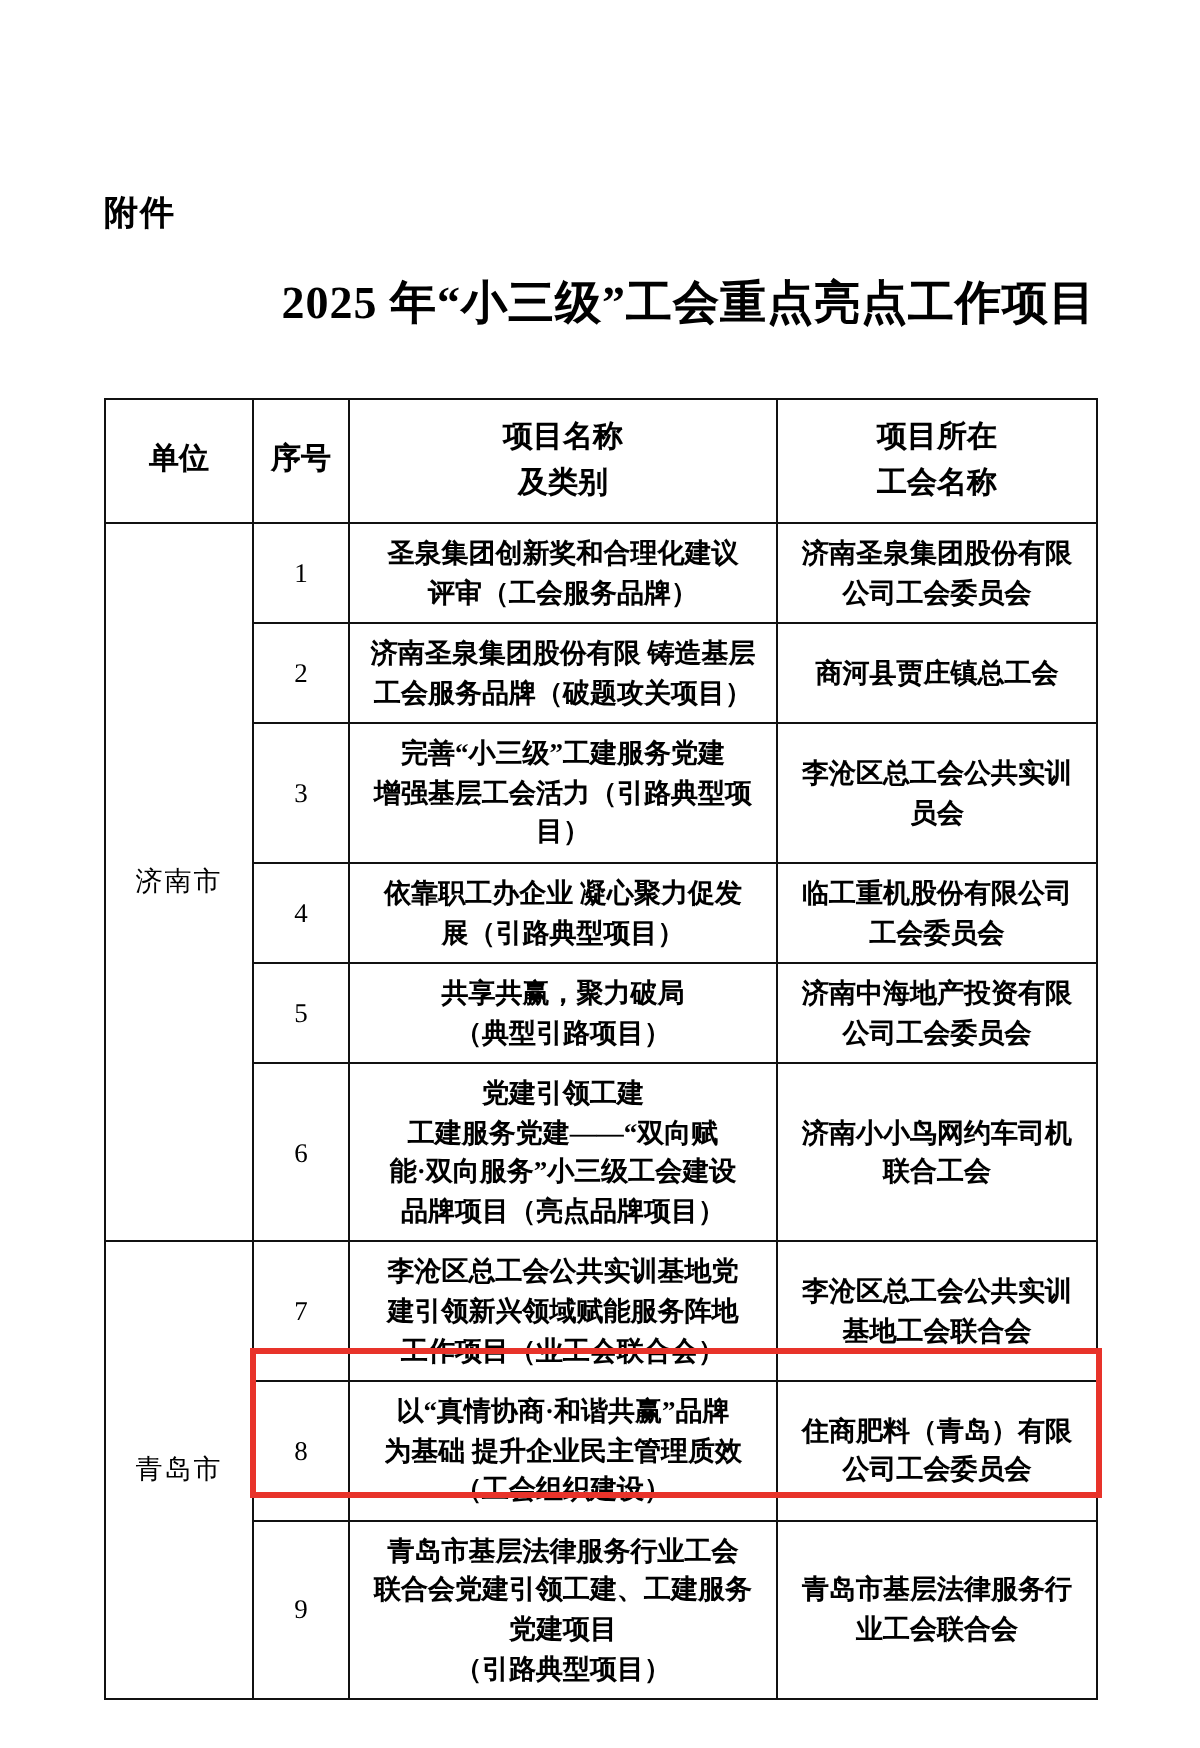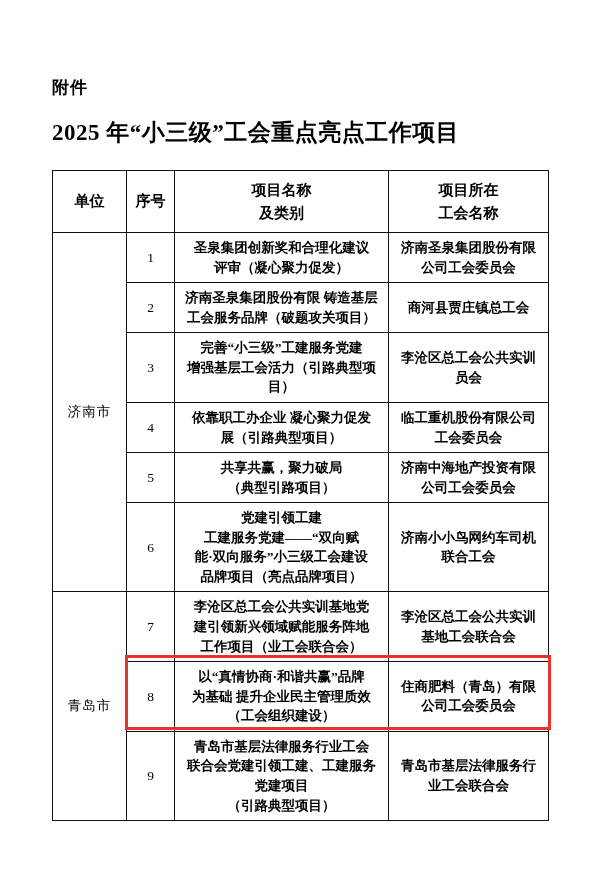--- a/index.html
+++ b/index.html
@@ -16,36 +16,36 @@
     overflow: hidden;
   }
   .page {
     position: relative;
     width: 600px;
     height: 874px;
     box-sizing: border-box;
     padding: 0 52px;
   }
   .attachment-label {
-    margin-top: 76px;
+    margin-top: 95px;
     font-size: 17px;
     font-weight: bold;
     letter-spacing: 1px;
     font-family: "Liberation Serif", "DejaVu Serif", serif;
   }
   .doc-title {
     margin-top: 18px;
-    text-align: left;
+    text-align: right;
     font-size: 23px;
     font-weight: bold;
     letter-spacing: 0.5px;
     white-space: nowrap;
   }
   table.main-table {
-    margin-top: 22px;
+    margin-top: 32px;
     width: 496px;
     border-collapse: collapse;
     table-layout: fixed;
   }
   table.main-table td, table.main-table th {
     border: 1px solid #111111;
     text-align: center;
     vertical-align: middle;
     font-size: 13.5px;
     line-height: 1.45;
@@ -117,21 +117,21 @@
           <span class="cell-line">工会名称</span>
         </td>
       </tr>
     </thead>
     <tbody id="table-body">
         <tr>
           <td class="unit-cell" rowspan="6">济南市</td>
           <td class="no-cell">1</td>
           <td class="name-cell">
             <span class="cell-line">圣泉集团创新奖和合理化建议</span>
-            <span class="cell-line">评审（凝心聚力促发）</span>
+            <span class="cell-line">评审（工会服务品牌）</span>
           </td>
           <td class="union-cell">
             <span class="cell-line">济南圣泉集团股份有限</span>
             <span class="cell-line">公司工会委员会</span>
           </td>
         </tr>
         <tr>
           <td class="no-cell">2</td>
           <td class="name-cell">
             <span class="cell-line">济南圣泉集团股份有限 铸造基层</span>

